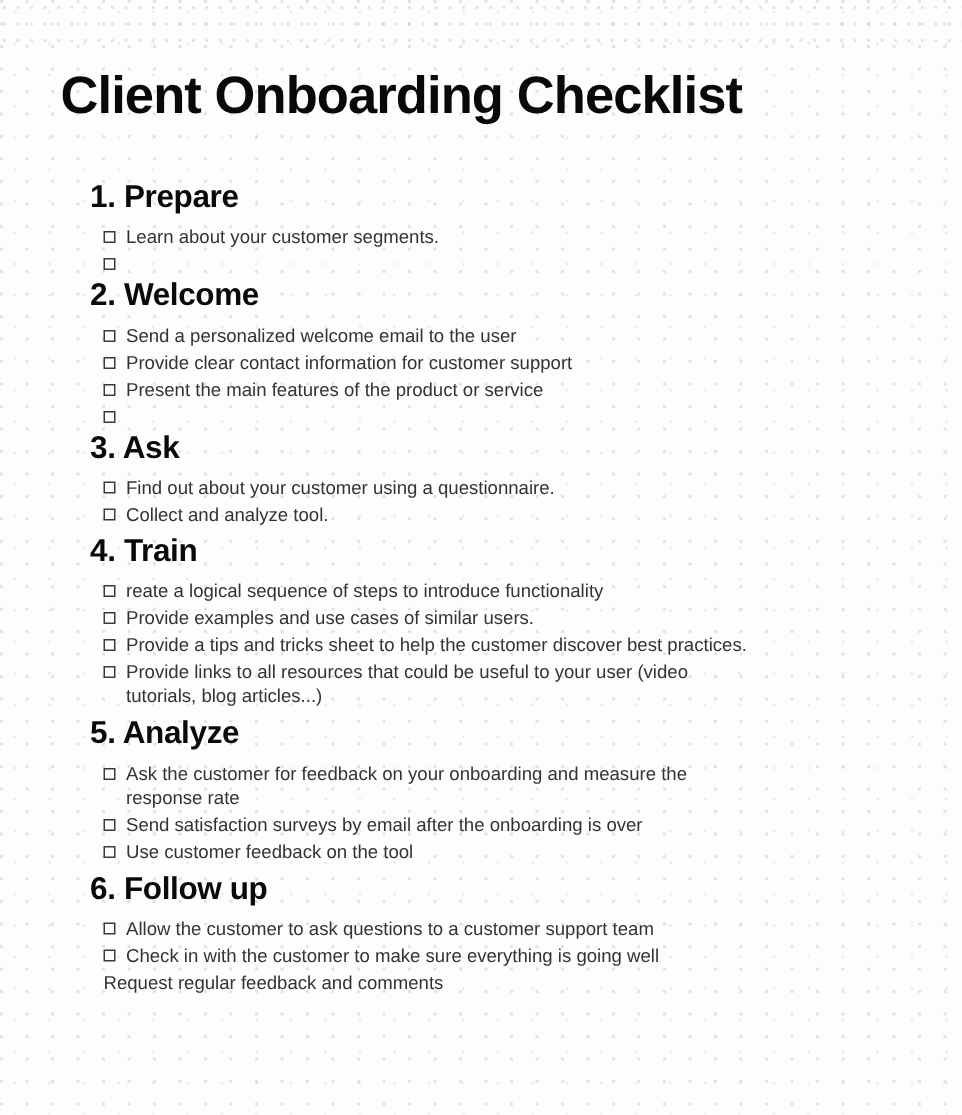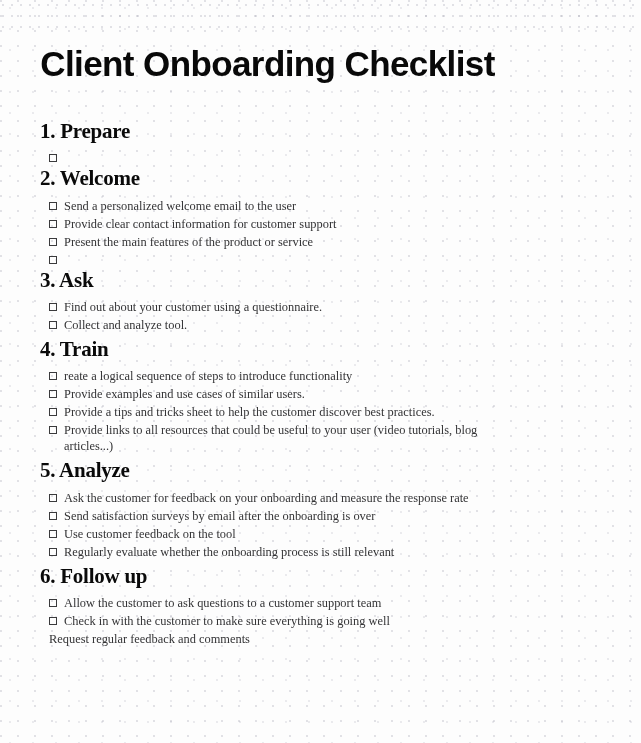--- a/index.html
+++ b/index.html
@@ -59,23 +59,22 @@
   }
 
   .sections {
     margin: 0;
     padding: 0;
     list-style: none;
     margin-top: 35px;
   }
 
   .section {
-    padding-left: 40px;
+    padding-left: 60px;
     padding-right: 30px;
-    font-family: Liberation Serif, serif;
   }
 
   .section-heading {
     margin: 0 0 4px 0;
     font-size: 21px;
     font-weight: 700;
     color: #0a0a0a;
     letter-spacing: -0.25px;
     line-height: 1.3;
   }
@@ -125,20 +124,24 @@
 <div id="page">
 
   <h1 class="doc-title">Client Onboarding Checklist</h1>
 
   <div class="sections">
       <div class="section">
         <h2 class="section-heading">1. Prepare</h2>
         <ul class="task-list">
           <li class="task-item">
             <span class="checkbox"></span>
+            <span class="task-text">Learn about your customer segments.</span>
+          </li>
+          <li class="task-item">
+            <span class="checkbox"></span>
           </li>
         </ul>
       </div>
       <div class="section">
         <h2 class="section-heading">2. Welcome</h2>
         <ul class="task-list">
           <li class="task-item">
             <span class="checkbox"></span>
             <span class="task-text">Send a personalized welcome email to the user</span>
           </li>
@@ -197,24 +200,20 @@
             <span class="task-text">Ask the customer for feedback on your onboarding and measure the response rate</span>
           </li>
           <li class="task-item">
             <span class="checkbox"></span>
             <span class="task-text">Send satisfaction surveys by email after the onboarding is over</span>
           </li>
           <li class="task-item">
             <span class="checkbox"></span>
             <span class="task-text">Use customer feedback on the tool</span>
           </li>
-          <li class="task-item">
-            <span class="checkbox"></span>
-            <span class="task-text">Regularly evaluate whether the onboarding process is still relevant</span>
-          </li>
         </ul>
       </div>
       <div class="section">
         <h2 class="section-heading">6. Follow up</h2>
         <ul class="task-list">
           <li class="task-item">
             <span class="checkbox"></span>
             <span class="task-text">Allow the customer to ask questions to a customer support team</span>
           </li>
           <li class="task-item">

